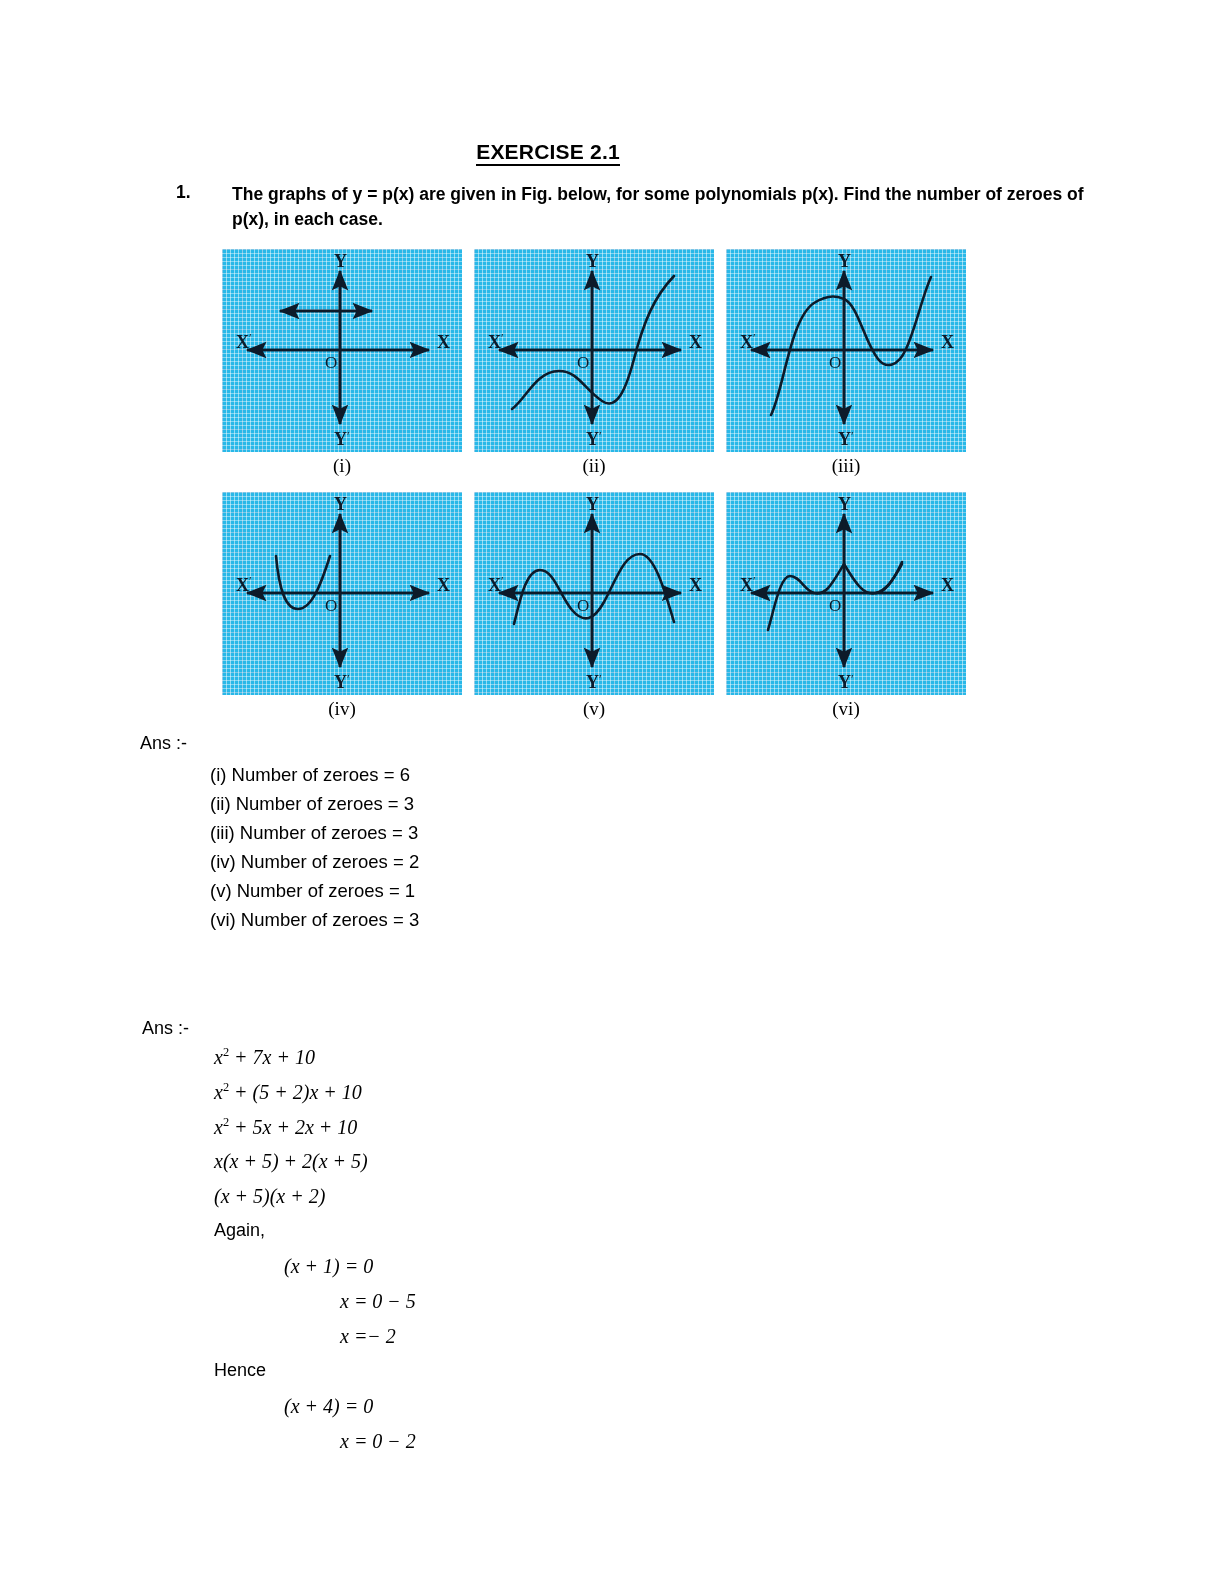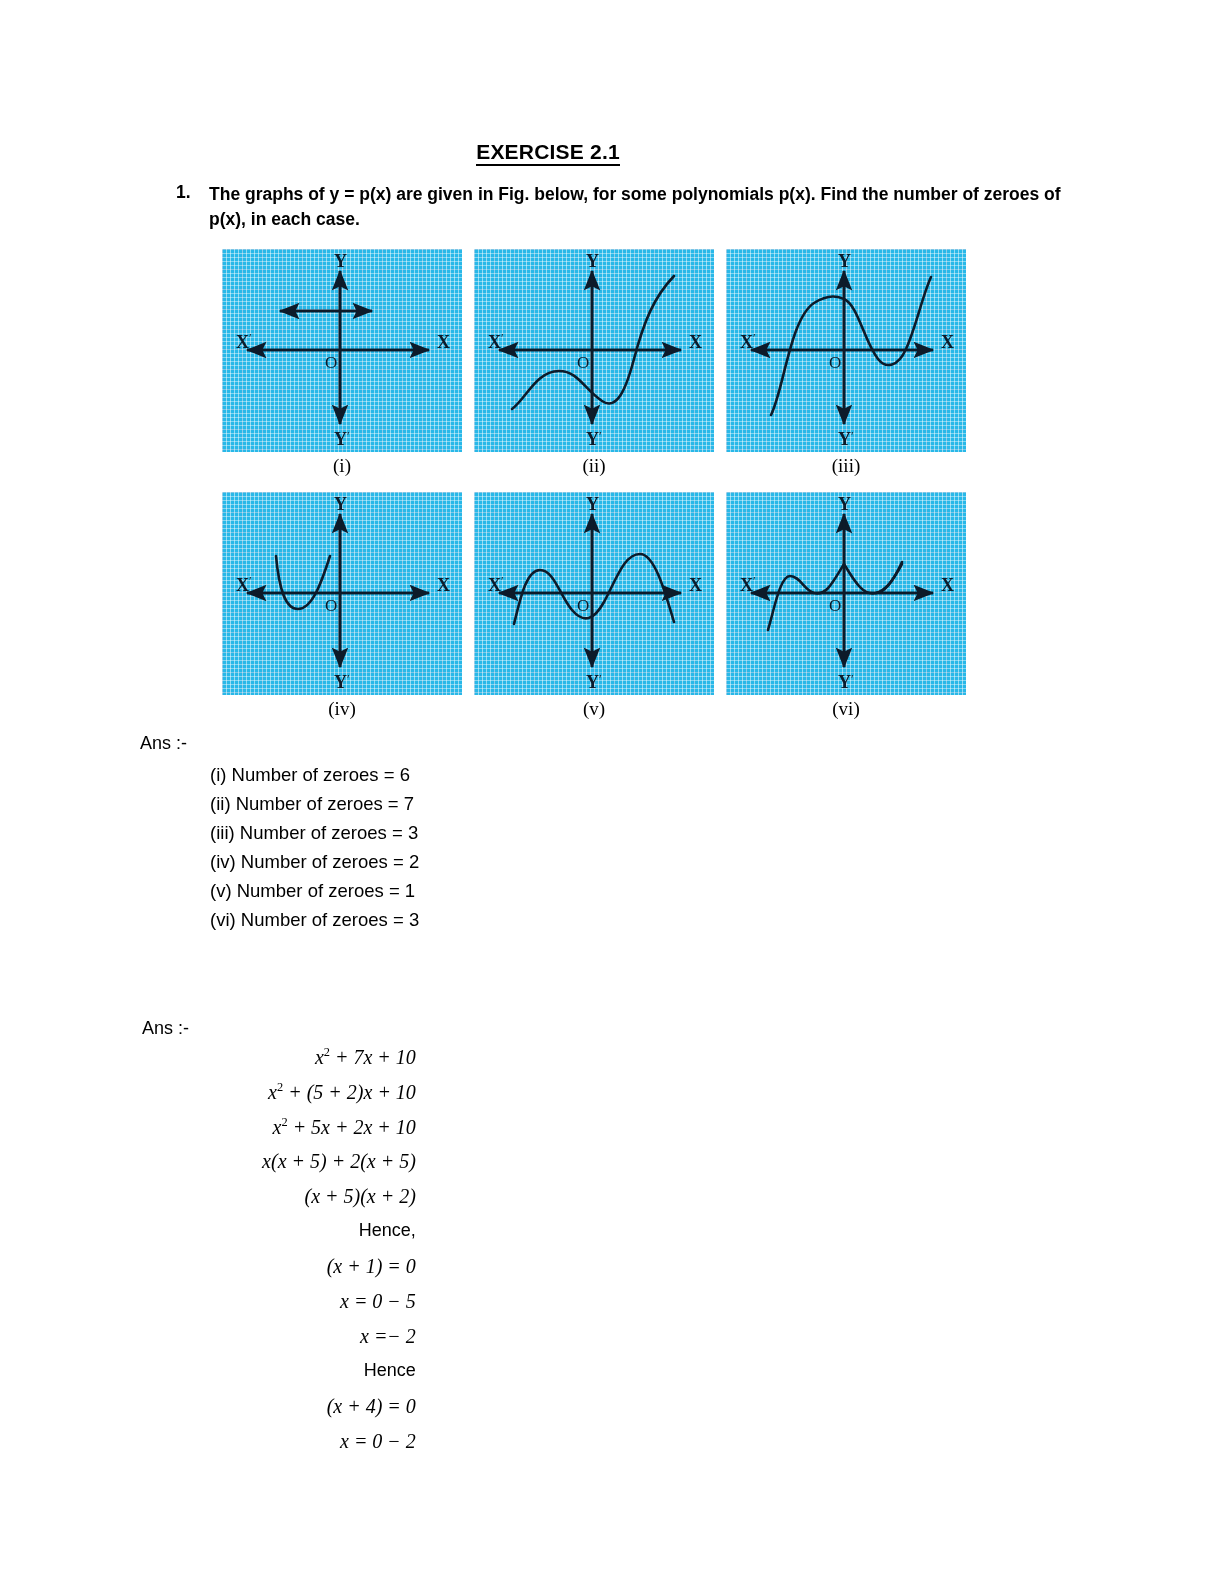--- a/index.html
+++ b/index.html
@@ -17,21 +17,21 @@
     position:absolute; left:0; top:140px; width:1096px;
     text-align:center;
     font-size:21px; font-weight:bold;
     letter-spacing:0.2px;
   }
   .ex-title span { border-bottom:2px solid #000; padding-bottom:1px; }
 
   .q-block { position:absolute; left:176px; top:182px; width:900px; }
   .q-num { position:absolute; left:0; top:0; font-size:17.5px; font-weight:bold; }
   .q-text {
-    position:absolute; left:33px; top:0; width:855px;
+    position:absolute; left:56px; top:0; width:855px;
     font-size:17.5px; font-weight:bold; line-height:1.45;
   }
 
   
   .figs { position:absolute; left:222px; top:249px; width:744px; }
   .figrow { position:relative; height:243px; }
   .figcell {
     position:absolute; top:0; width:240px;
   }
   .figcell.c0 { left:0; }
@@ -62,21 +62,21 @@
   .ans1-label { position:absolute; left:140px; top:733px; font-size:18px; }
   .ans1-list { position:absolute; left:210px; top:760px; font-size:18.5px; line-height:1.57; }
 
   
   .ex2 {
     position:absolute; left:142px; top:960px; width:880px;
     font-size:18px; font-weight:bold; line-height:1.48;
   }
   .ans2-label { position:absolute; left:142px; top:1018px; font-size:18px; }
 
-  .math { position:absolute; left:214px; top:1046px; font-family:"Liberation Serif", serif;text-align:right; }
+  .math { position:absolute; left:214px; top:1046px; font-family:"Liberation Serif", serif; }
   .mline { font-size:20px; font-style:italic; line-height:1.0; height:35px; white-space:pre; }
   .mline sup { font-size:0.62em; vertical-align:super; font-style:normal; }
   .plain { font-family:"Liberation Sans", sans-serif; font-style:normal; font-size:18px; }
   .ind1 { padding-left:70px; }
   .ind2 { padding-left:126px; }
 </style>
 </head>
 <body>
 
 <div class="page">
@@ -234,38 +234,38 @@
           </svg>
         </div>
         <div class="figlabel">(vi)</div>
       </div>
     </div>
   </div>
 
   <div class="ans1-label">Ans :-</div>
   <div class="ans1-list">
     <div>(i) Number of zeroes = 6</div>
-    <div>(ii) Number of zeroes = 7</div>
+    <div>(ii) Number of zeroes = 3</div>
     <div>(iii) Number of zeroes = 3</div>
     <div>(iv) Number of zeroes = 2</div>
     <div>(v) Number of zeroes = 1</div>
     <div>(vi) Number of zeroes = 3</div>
   </div>
 
 
   <div class="ans2-label">Ans :-</div>
 
   <div class="math">
     <div class="mline"><span>x</span><sup>2</sup><span> + 7x + 10</span></div>
     <div class="mline"><span>x</span><sup>2</sup><span> + (5 + 2)x + 10</span></div>
     <div class="mline"><span>x</span><sup>2</sup><span> + 5x + 2x + 10</span></div>
     <div class="mline"><span>x(x + 5) + 2(x + 5)</span></div>
     <div class="mline"><span>(x + 5)(x + 2)</span></div>
 
-    <div class="mline plain">Hence,</div>
+    <div class="mline plain">Again,</div>
 
     <div class="mline ind1">(x + 1) = 0</div>
     <div class="mline ind2">x = 0 − 5</div>
     <div class="mline ind2">x =− 2</div>
 
     <div class="mline plain">Hence</div>
 
     <div class="mline ind1">(x + 4) = 0</div>
     <div class="mline ind2">x = 0 − 2</div>
   </div>

